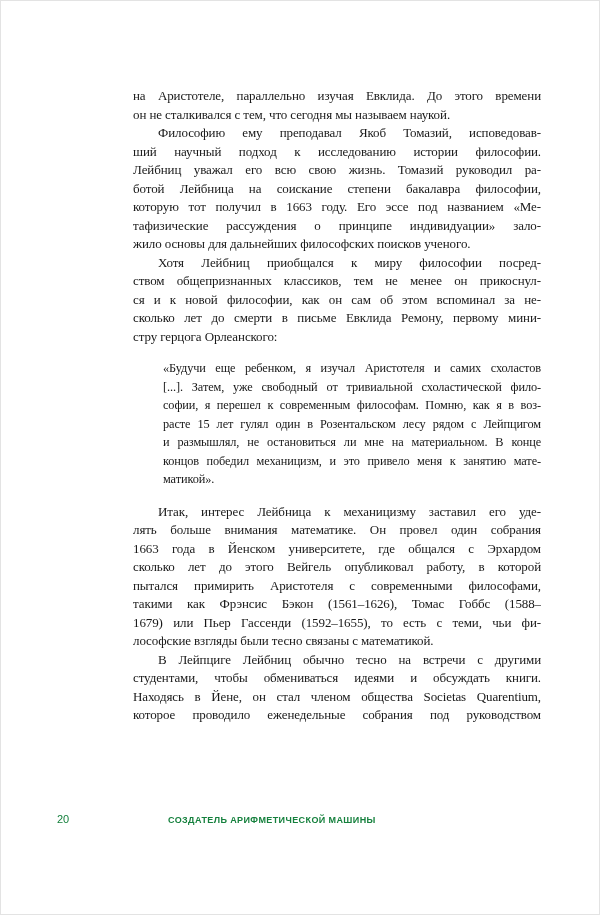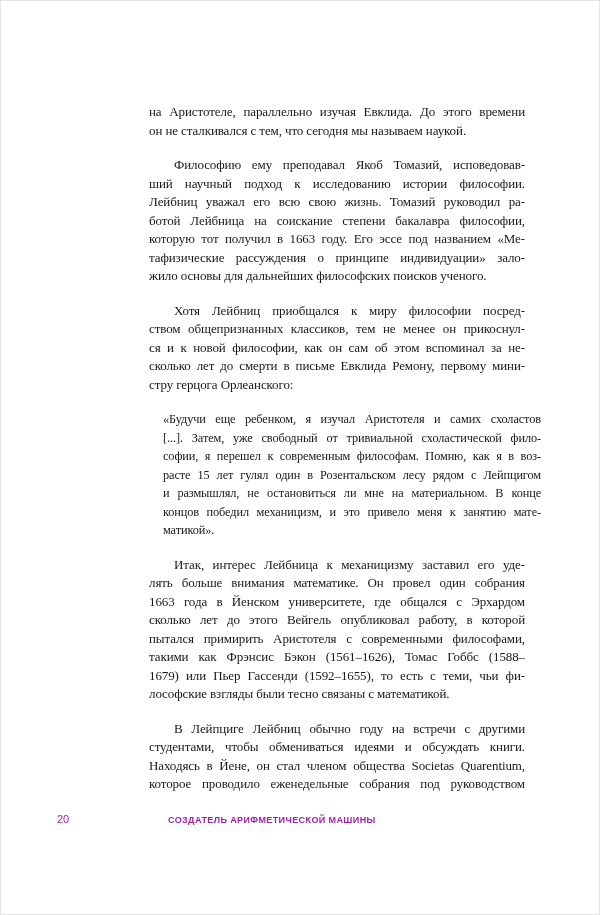--- a/index.html
+++ b/index.html
@@ -16,42 +16,42 @@
   }
   .page-text {
     position: absolute;
     left: 132px;
     top: 86px;
     width: 408px;
     font-size: 13px;
     line-height: 18.5px;
     letter-spacing: -0.1px;
   }
-  .para { margin: 16px; }
+  .para { margin: 0; }
   .line {
     text-align: justify;
     text-align-last: justify;
     height: 18.5px;
     overflow: hidden;
   }
   .line.last { text-align-last: left; }
   .line.first { text-indent: 25px; }
   .para.quote {
     margin: 13px 0 14px 30px;
     width: 378px;
     font-size: 12.3px;
   }
   .footer {
     position: absolute;
     top: 812px;
     left: 0;
     right: 0;
     height: 20px;
     font-family: "Liberation Sans", sans-serif;
-    color: #a21caf;
+    color: #15803d;
   }
   .pagenum {
     position: absolute;
     left: 56px;
     top: 0;
     font-size: 11px;
     font-weight: 400;
   }
   .running {
     position: absolute;
@@ -101,21 +101,21 @@
         <div class="line first">Итак, интерес Лейбница к механицизму заставил его уде-</div>
         <div class="line">лять больше внимания математике. Он провел один собрания</div>
         <div class="line">1663 года в Йенском университете, где общался с Эрхардом</div>
         <div class="line">сколько лет до этого Вейгель опубликовал работу, в которой</div>
         <div class="line">пытался примирить Аристотеля с современными философами,</div>
         <div class="line">такими как Фрэнсис Бэкон (1561–1626), Томас Гоббс (1588–</div>
         <div class="line">1679) или Пьер Гассенди (1592–1655), то есть с теми, чьи фи-</div>
         <div class="line last">лософские взгляды были тесно связаны с математикой.</div>
       </div>
       <div class="para body">
-        <div class="line first">В Лейпциге Лейбниц обычно году на встречи с другими</div>
+        <div class="line first">В Лейпциге Лейбниц обычно тесно на встречи с другими</div>
         <div class="line">студентами, чтобы обмениваться идеями и обсуждать книги.</div>
         <div class="line">Находясь в Йене, он стал членом общества Societas Quarentium,</div>
         <div class="line">которое проводило еженедельные собрания под руководством</div>
       </div>
     </div>
   <div class="footer">
     <span class="pagenum">20</span>
     <span class="running">СОЗДАТЕЛЬ АРИФМЕТИЧЕСКОЙ МАШИНЫ</span>
   </div>
 </div>

